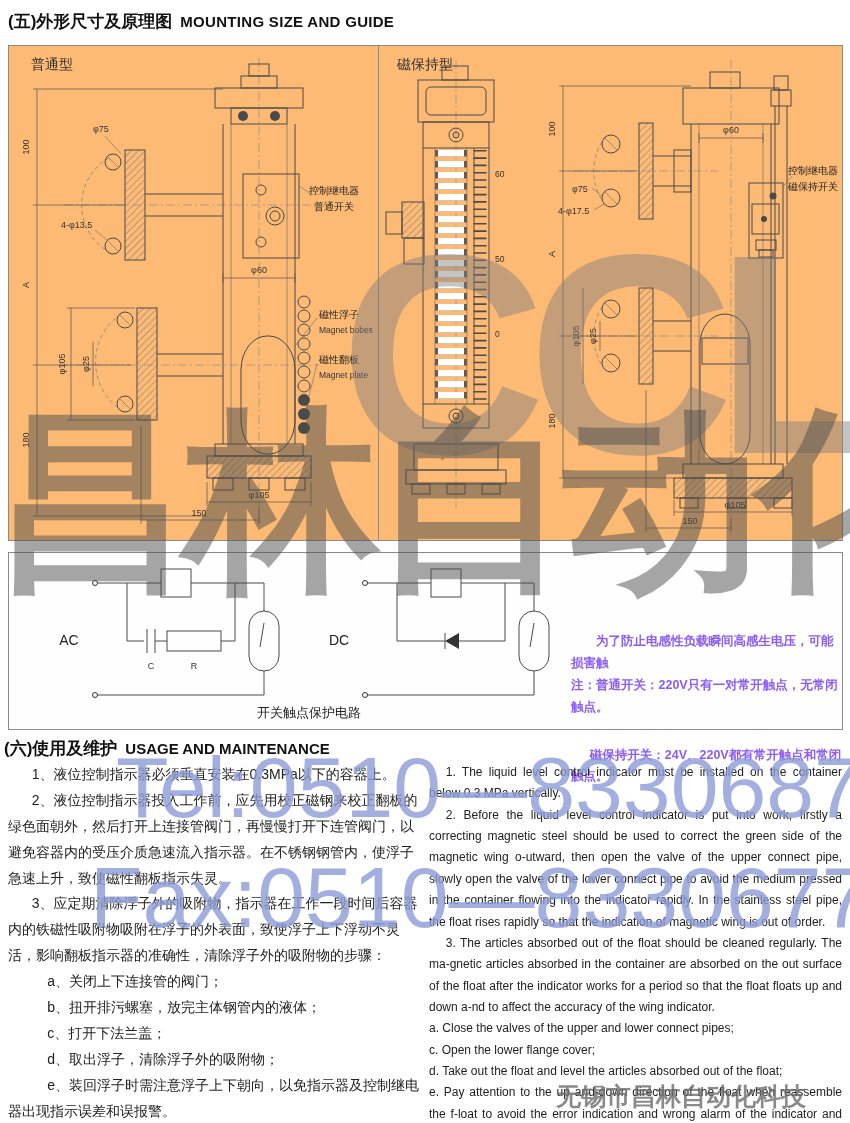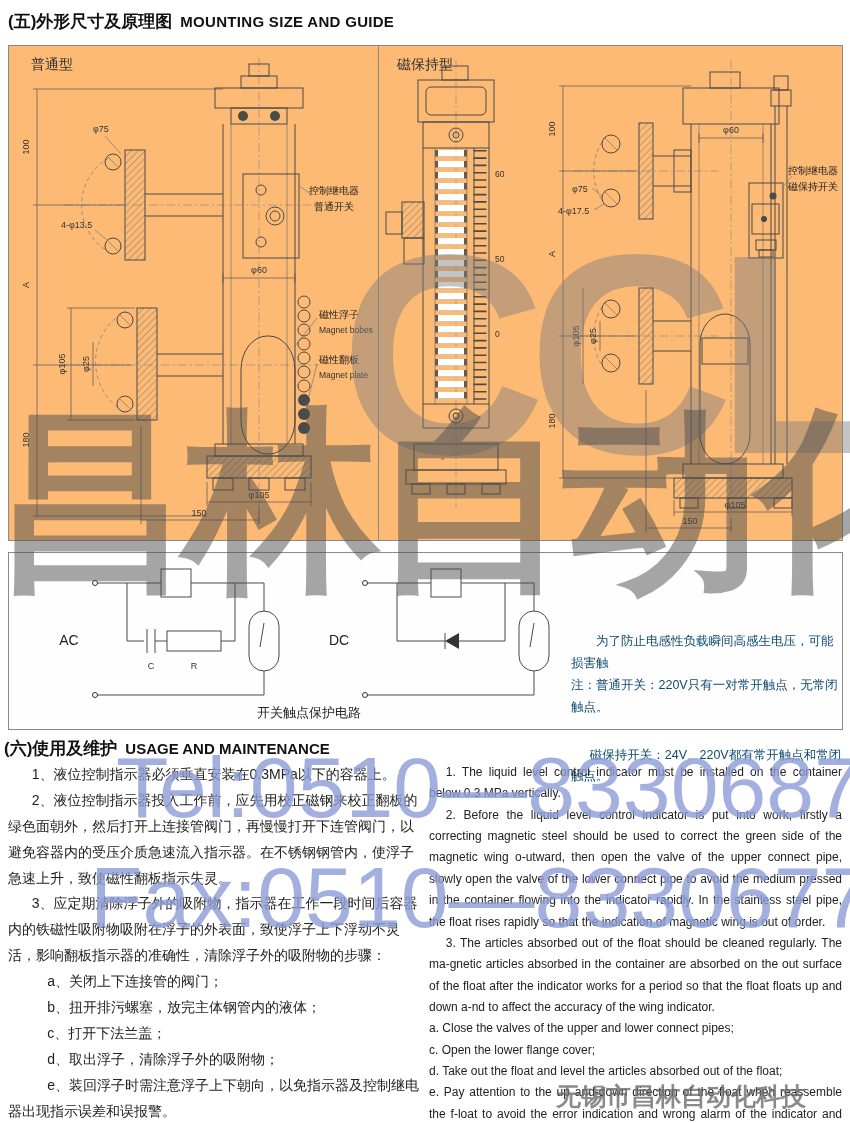--- a/index.html
+++ b/index.html
@@ -24,21 +24,21 @@
   .ln{stroke:#4a4a4a;stroke-width:1;fill:none;}
   .thin{stroke:#6a6a6a;stroke-width:.6;fill:none;}
   .cl{stroke:#888;stroke-width:.6;fill:none;stroke-dasharray:9 3 2 3;}
   .dim{stroke:#555;stroke-width:.7;fill:none;}
   .dsh{stroke:#777;stroke-width:.7;fill:none;stroke-dasharray:4 3;}
   .dtx{font-size:9px;fill:#333;}
   .ltx{font-size:10px;fill:#222;}
   .stx{font-size:8.5px;fill:#333;}
   
   #circuit{top:552px;left:8px;width:833px;height:176px;border:1px solid #8a8a8a;background:#fefefe;z-index:2;}
-  #circuit-note{position:absolute;left:562px;top:78px;width:272px;font-size:12.5px;line-height:1.75;color:#0c4a6e;}
+  #circuit-note{position:absolute;left:562px;top:78px;width:272px;font-size:12.5px;line-height:1.75;color:#8b5cf6;font-weight:bold;}
   #circuit-note .n1{text-indent:2em;}
   #circuit-note .n4{text-indent:1.5em;margin-top:26px;}
   
   #columns{top:762px;left:8px;width:834px;bottom:0;display:flex;gap:9px;z-index:2;overflow:hidden;}
   #col-zh{width:412px;font-size:14px;line-height:1.85;color:#222;}
   #col-en{width:413px;font-size:12px;line-height:1.78;color:#222;text-align:justify;}
   #col-zh p,#col-en p{margin:0;}
   .zh-num{text-indent:1.7em;}
   .zh-sub{text-indent:2.8em;}
   .en-num{text-indent:1.4em;}

